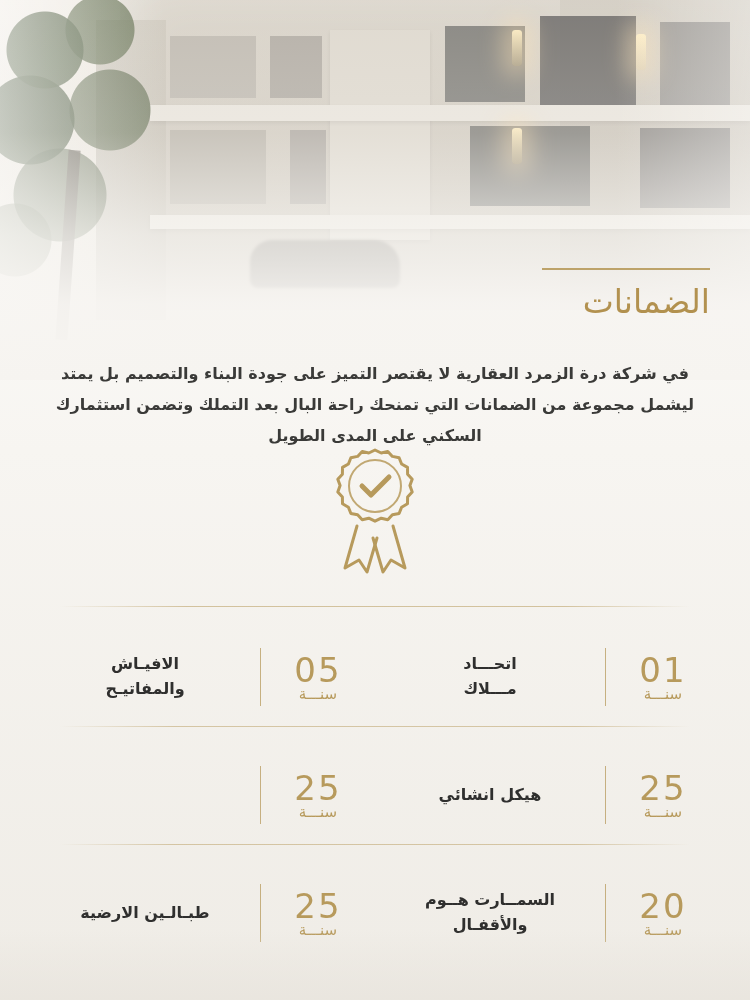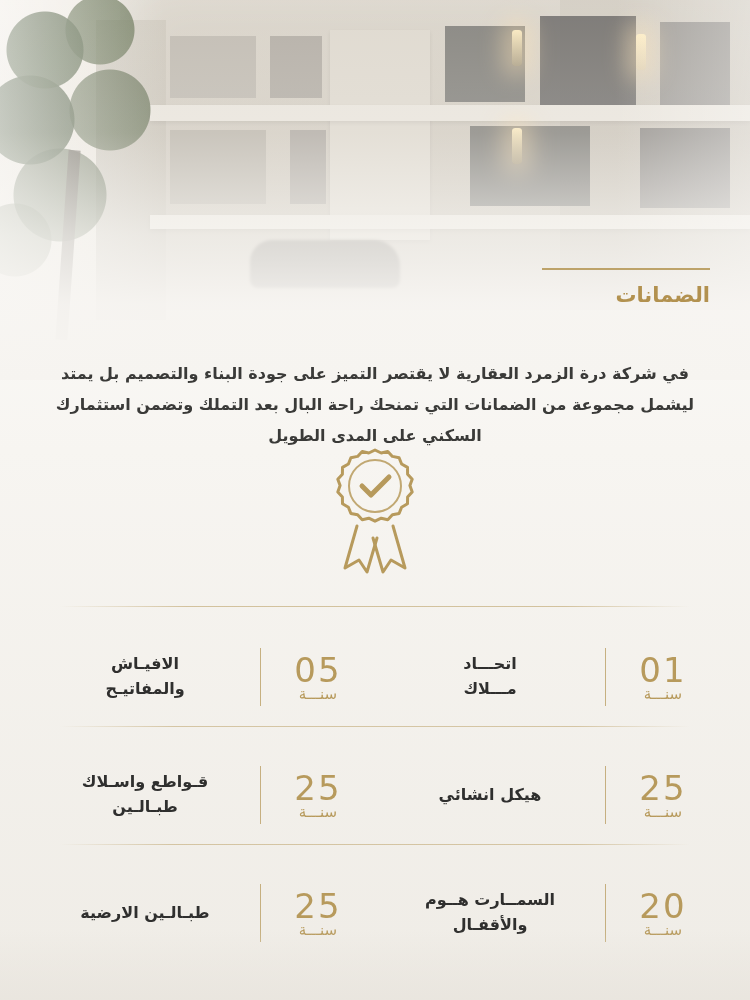--- a/index.html
+++ b/index.html
@@ -153,22 +153,22 @@
     text-align: right;
   }
   .title-rule {
     width: 168px;
     height: 2px;
     background: #b79a5c;
     margin: 0 0 14px auto;
     opacity: .9;
   }
   .title {
-    font-size: 21px;
-    font-weight: bold;
+    font-size: 33px;
+    font-weight: normal;
     color: #b2914f;
     letter-spacing: 1px;
     line-height: 1.1;
   }
 
   
   .intro {
     position: absolute;
     top: 358px;
     right: 40px;
@@ -361,21 +361,20 @@
       <div class="divider"></div>
       <div class="label">هيكل انشائي</div>
     </div>
 
     <div class="cell">
       <div class="years">
         <span class="num">25</span>
         <span class="unit">سنـــة</span>
       </div>
       <div class="divider"></div>
-      <div class="label">قـواطع واسـلاك<br>طبـالـين</div>
     </div>
 
     <div class="cell">
       <div class="years">
         <span class="num">20</span>
         <span class="unit">سنـــة</span>
       </div>
       <div class="divider"></div>
       <div class="label">السمــارت هــوم<br>والأقفـال</div>
     </div>

